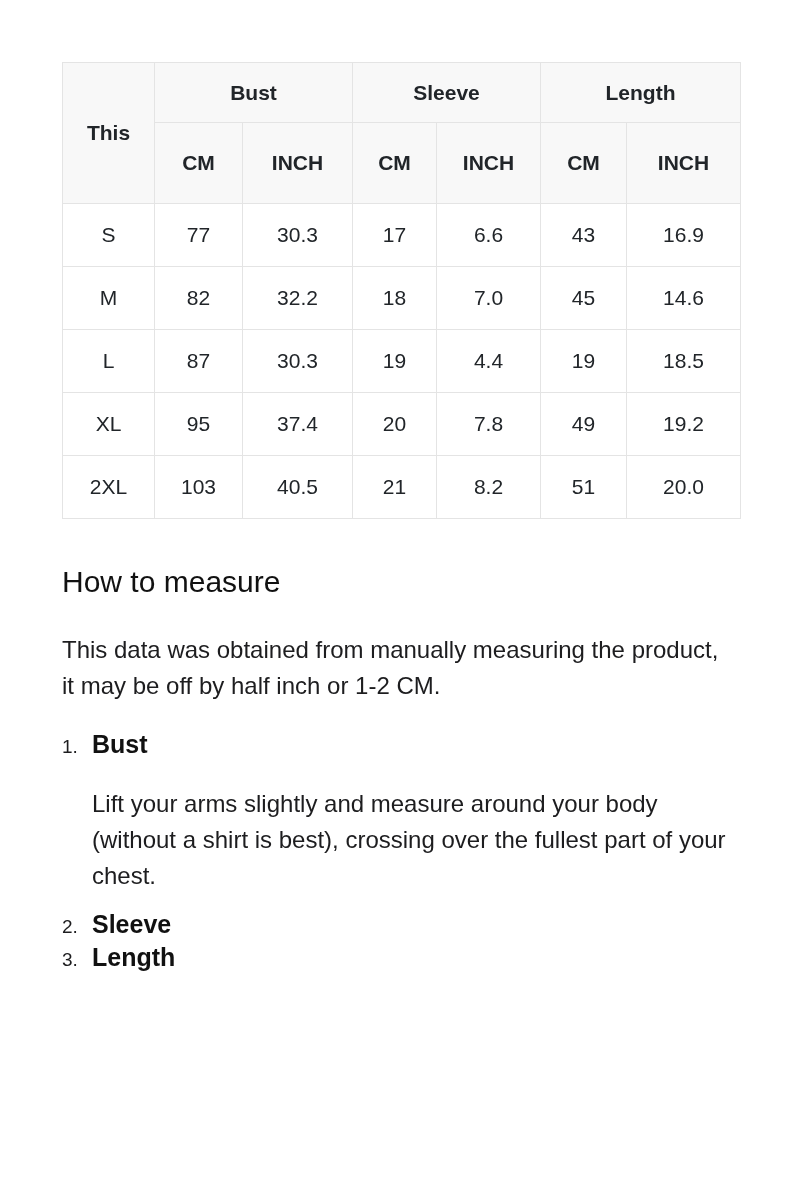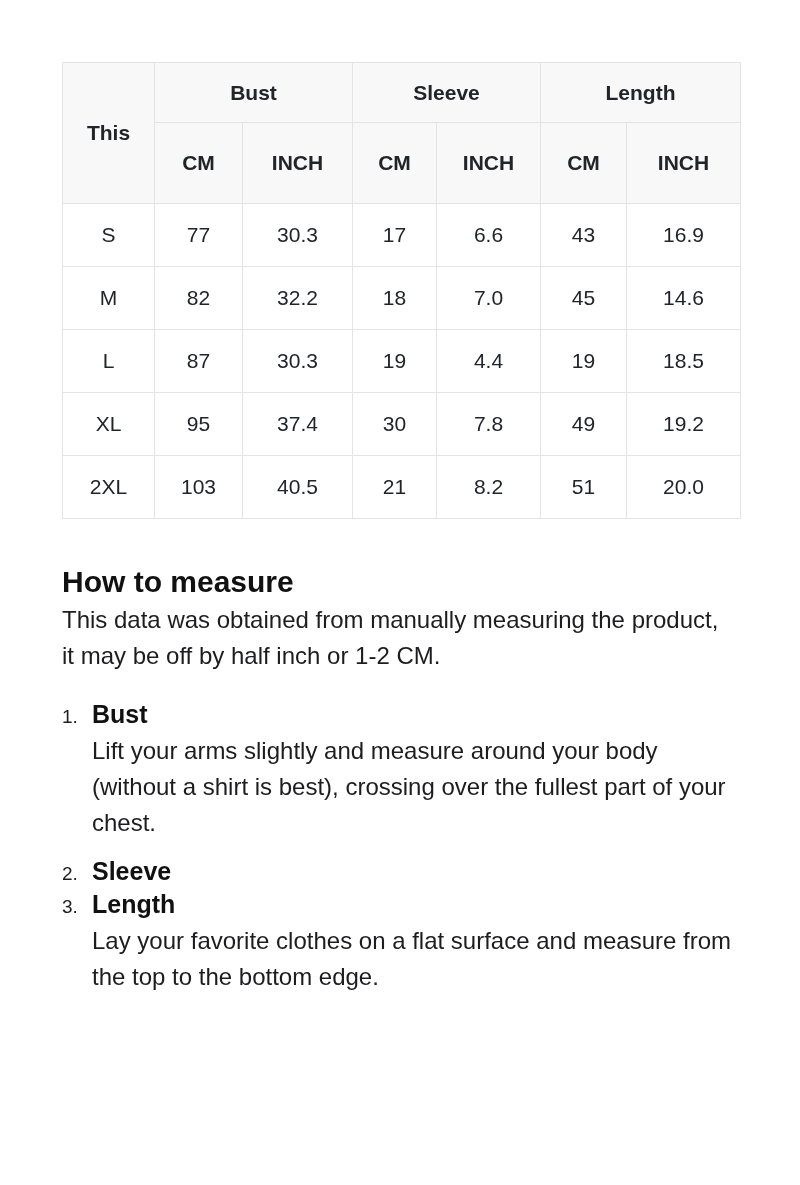--- a/index.html
+++ b/index.html
@@ -35,24 +35,24 @@
   .size-table thead tr.group-row th { height: 60px; }
   .size-table thead tr.unit-row th { height: 81px; }
   .size-table tbody td {
     background: #ffffff;
     font-weight: 400;
     height: 63px;
   }
 
   
   h2.htm-title {
-    margin: 46px 0 2px 0;
+    margin: 46px 0 32px 0;
     font-size: 30px;
     line-height: 1.15;
-    font-weight: 700;
+    font-weight: 400;
     color: #111111;
   }
   p.htm-intro {
     font-size: 24px;
     line-height: 1.5;
     margin: 0 17px 26px 0;
   }
   .step { margin-bottom: 4px; }
   .step-head {
     display: flex;
@@ -63,21 +63,21 @@
     width: 30px;
     font-size: 19px;
     color: #1d1d1f;
   }
   .step-title {
     font-size: 25px;
     font-weight: 700;
     color: #111111;
   }
   .step-desc {
-    margin: 4px 0 16px 30px;
+    margin: 27px 0 16px 30px;
     font-size: 24px;
     line-height: 1.5;
   }
 </style>
 </head>
 <body>
 
 <div class="page">
 
   <table class="size-table">
@@ -131,21 +131,21 @@
         <td>30.3</td>
         <td>19</td>
         <td>4.4</td>
         <td>19</td>
         <td>18.5</td>
       </tr>
       <tr>
         <td>XL</td>
         <td>95</td>
         <td>37.4</td>
-        <td>30</td>
+        <td>20</td>
         <td>7.8</td>
         <td>49</td>
         <td>19.2</td>
       </tr>
       <tr>
         <td>2XL</td>
         <td>103</td>
         <td>40.5</td>
         <td>21</td>
         <td>8.2</td>
@@ -173,17 +173,16 @@
         <span class="step-num">2.</span>
         <span class="step-title">Sleeve</span>
       </div>
     </div>
 
     <div class="step">
       <div class="step-head">
         <span class="step-num">3.</span>
         <span class="step-title">Length</span>
       </div>
-      <p class="step-desc">Lay your favorite clothes on a flat surface and measure from the top to the bottom edge.</p>
     </div>
 
   </div>
 </div>
 
 </body></html>

